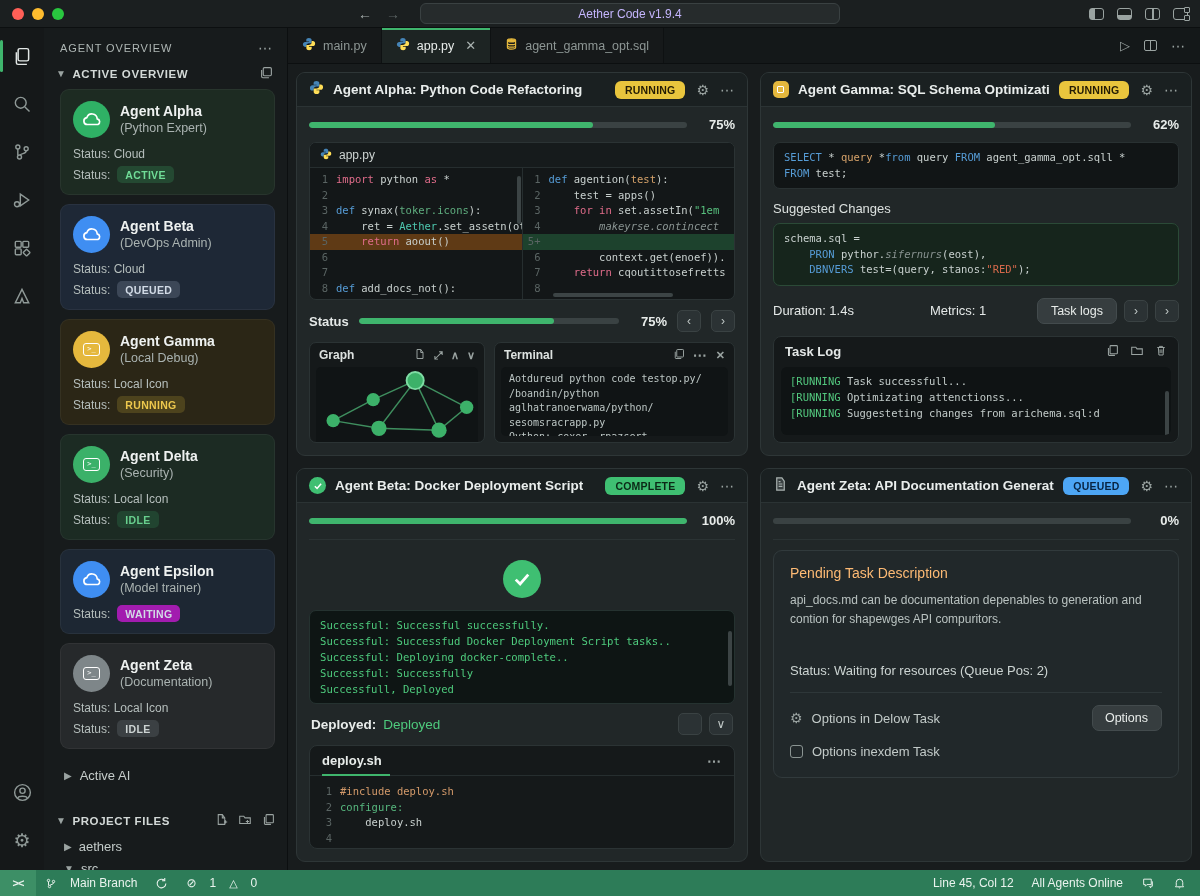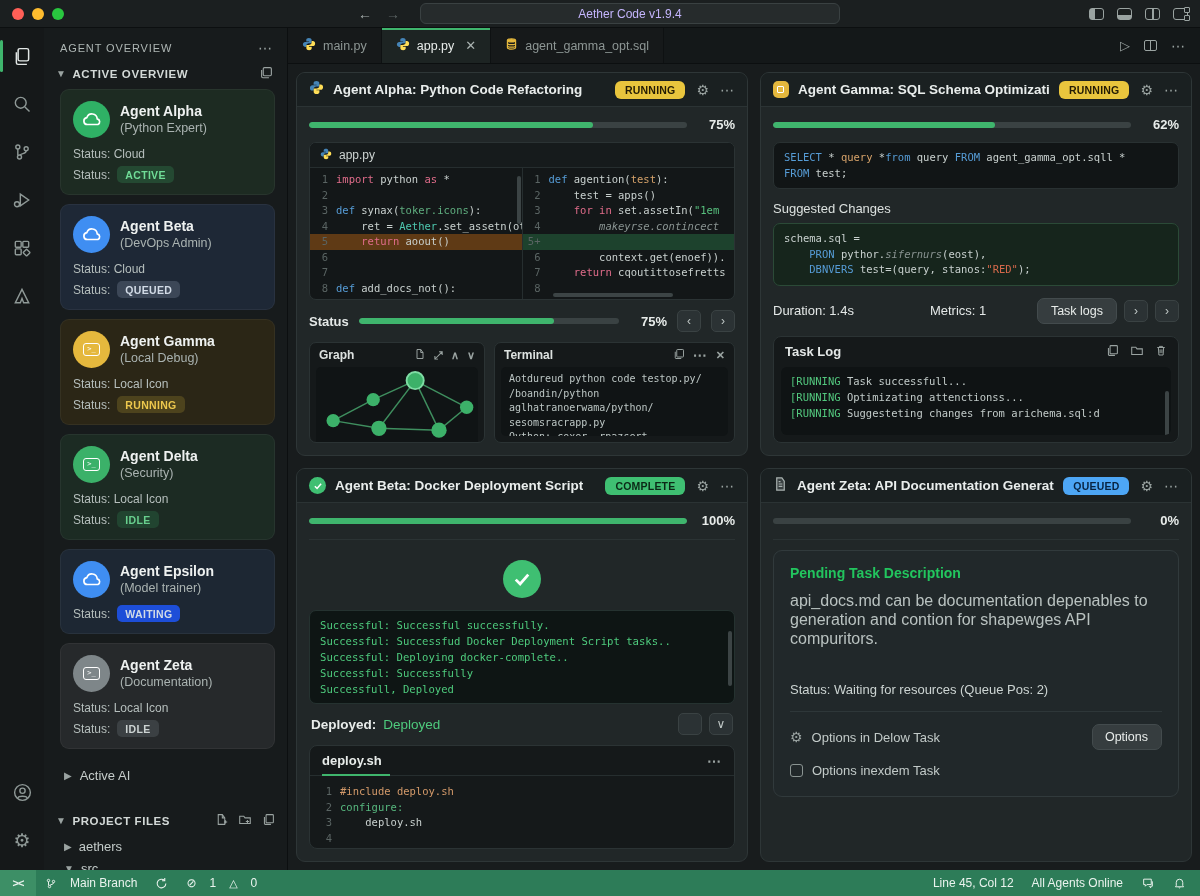--- a/index.html
+++ b/index.html
@@ -50,21 +50,21 @@
   .avatar { width:37px; height:37px; border-radius:50%; flex:0 0 auto; display:flex; align-items:center; justify-content:center; }
   .ac-name { font-size:14px; font-weight:bold; color:#eef1f0; line-height:17px; }
   .ac-role { font-size:12.5px; color:#aab3b1; line-height:16px; }
   .ac-row { font-size:12px; color:#b6bfbd; line-height:19px; }
   .ac-badge-row { font-size:12px; color:#b6bfbd; display:flex; align-items:center; gap:7px; margin-top:2px; }
   .badge { font-size:10.5px; font-weight:bold; border-radius:5px; padding:2.5px 8px; letter-spacing:.03em; }
   .b-active{background:rgba(63,181,109,.22);color:#70dc97}
   .b-queued{background:#3c4757;color:#d2dbe6}
   .b-running{background:rgba(233,197,61,.18);color:#edc84d}
   .b-idle-green{background:rgba(63,181,109,.18);color:#68cf8e}
-  .b-waiting{background:#1d4ed8;color:#d2dbe6}
+  .b-waiting{background:#a21caf;color:#d2dbe6}
   .b-idle-gray{background:#3b4043;color:#ccd3d2}
   .term-glyph { width:17px; height:13px; border:1.6px solid #fff; border-radius:3px; color:#fff; font-size:7px; font-family:"DejaVu Sans Mono",monospace; display:flex; align-items:center; justify-content:center; line-height:1; }
 
   .sb-plain-row { display:flex; align-items:center; gap:8px; color:#c6cdcb; font-size:13px; padding:10px 4px 14px 8px; cursor:pointer; }
   .files-header { display:flex; align-items:center; gap:6px; color:#d3d9d7; font-size:11.5px; font-weight:bold; letter-spacing:.05em; padding:16px 2px 8px 0; }
   .files-header .ic-group { margin-left:auto; display:flex; gap:10px; color:#9aa3a1; }
   .tree-item { display:flex; align-items:center; gap:7px; font-size:13px; color:#c3cbc9; line-height:22px; cursor:pointer; padding-left:8px; }
 
   
   .main { flex:1; display:flex; flex-direction:column; background:#181c1d; min-width:0; }
@@ -148,22 +148,22 @@
   .deployed-val { font-size:13.5px; color:#4ecb7d; margin-left:7px; }
   .deployed-row .btns { margin-left:auto; display:flex; gap:7px; }
 
   .script-card { border:1px solid #2b3334; border-radius:8px; background:#15191a; flex:1; min-height:0; display:flex; flex-direction:column; overflow:hidden; }
   .script-head { height:30px; display:flex; align-items:center; padding:0 12px; font-size:13px; font-weight:bold; color:#e8ecea; border-bottom:1px solid #262e2f; position:relative; flex:0 0 auto; }
   .script-head::after { content:""; position:absolute; left:12px; bottom:-1px; width:68px; height:2px; background:#3fb56d; }
   .script-head .dots { margin-left:auto; }
   .script-body { flex:1; padding:8px 4px; font-size:11px; }
 
   .pending-card { background:#21282a; border:1px solid #313a3c; border-radius:9px; padding:14px 16px; flex:0 0 auto; }
-  .pending-title { font-size:14px; font-weight:bold; color:#22c55e; margin-bottom:10px; }
-  .pending-desc { font-size:16px; color:#b9c2c0; line-height:19px; margin-bottom:34px; }
+  .pending-title { font-size:14px; font-weight:normal; color:#fdba74; margin-bottom:10px; }
+  .pending-desc { font-size:12px; color:#b9c2c0; line-height:19px; margin-bottom:34px; }
   .pending-status { font-size:13px; color:#ccd4d2; margin-bottom:14px; }
   .pc-div { height:1px; background:#2e3739; margin-bottom:12px; }
   .opt-row { display:flex; align-items:center; gap:9px; font-size:13px; color:#c2cac8; margin-bottom:13px; }
   .opt-row .pill-btn { margin-left:auto;padding-left:12px; }
   .checkbox { width:13px; height:13px; border:1.4px solid #8a9492; border-radius:3px; flex:0 0 auto; }
 
   
   .statusbar { height:26px; background:#2d7c58; display:flex; align-items:center; font-size:12px; color:#eaf3ee; position:absolute; left:0; right:0; bottom:0; }
   .sb-remote { width:36px; height:26px; background:#3d8f66; display:flex; align-items:center; justify-content:center; font-weight:bold; font-size:11px; letter-spacing:-1px; cursor:pointer; }
   .sb-item { display:flex; align-items:center; gap:13px; padding:0 9px; height:26px; cursor:pointer; }

